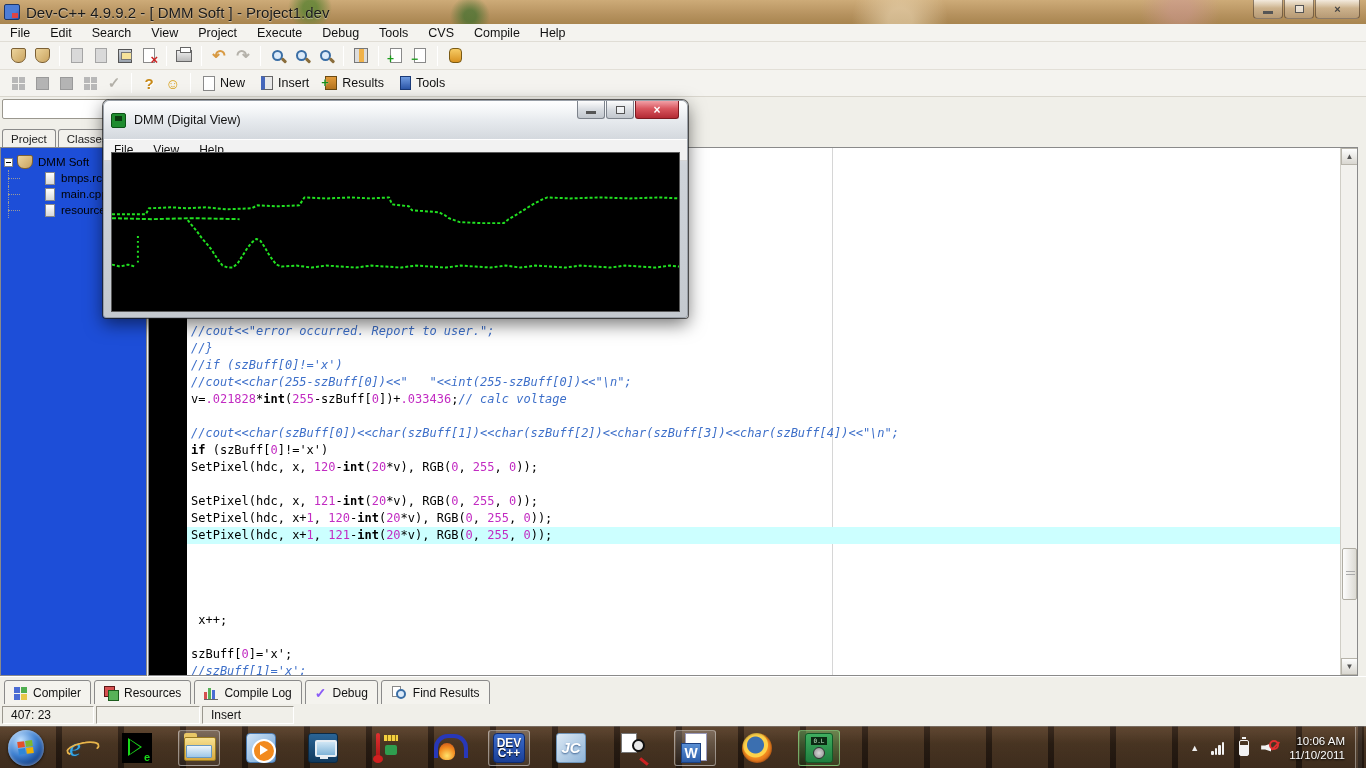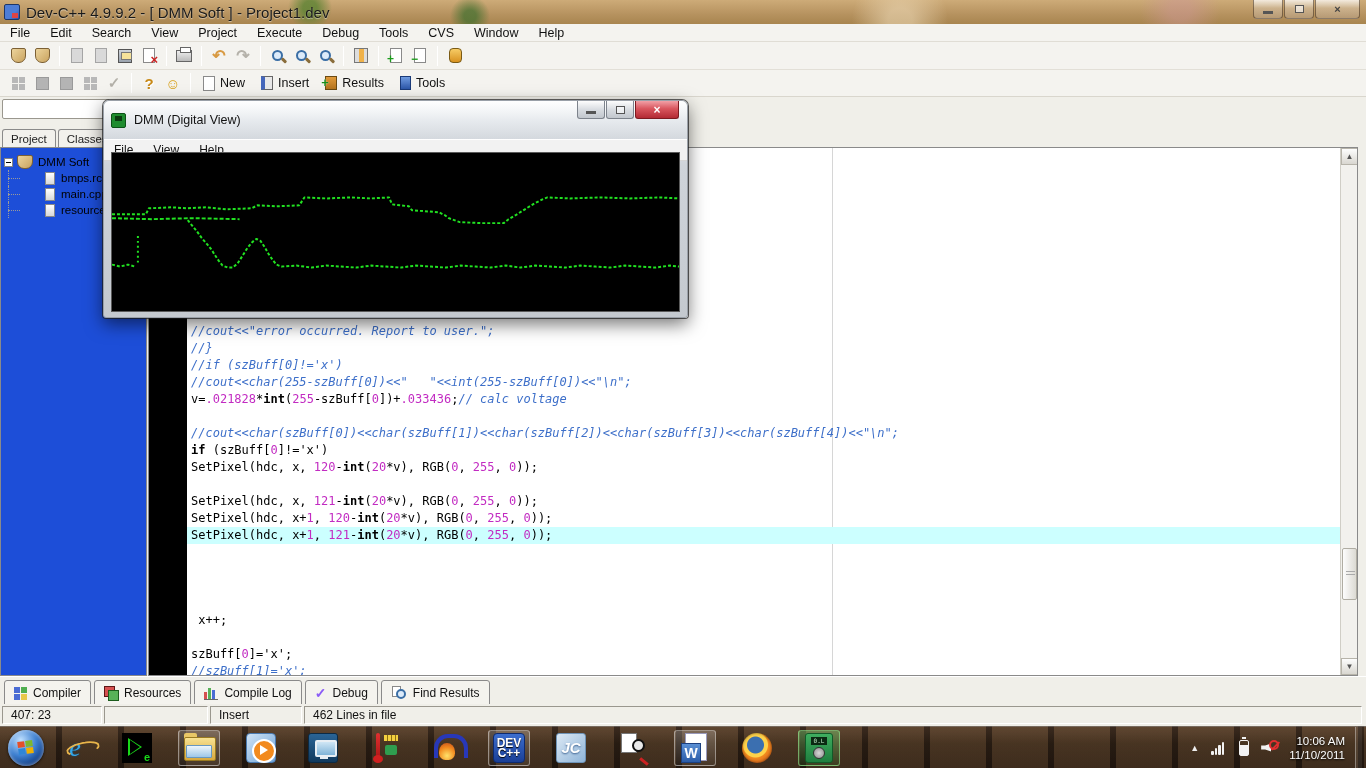--- a/index.html
+++ b/index.html
@@ -257,21 +257,21 @@
   <div id="menubar">
     <span class="menu-item">File</span>
     <span class="menu-item">Edit</span>
     <span class="menu-item">Search</span>
     <span class="menu-item">View</span>
     <span class="menu-item">Project</span>
     <span class="menu-item">Execute</span>
     <span class="menu-item">Debug</span>
     <span class="menu-item">Tools</span>
     <span class="menu-item">CVS</span>
-    <span class="menu-item">Window</span>
+    <span class="menu-item">Compile</span>
     <span class="menu-item">Help</span>
   </div>
 
   <div id="toolbar1">
       <div class="tbi">
         <div class="i i-shield"></div>
       </div>
       <div class="tbi">
         <div class="i i-shield"></div>
       </div>
@@ -462,24 +462,23 @@
       <span class="ric ric-debug">✓</span>
       <span>Debug</span>
     </div>
     <div class="r-tab">
       <span class="ric ric-find"></span>
       <span>Find Results</span>
     </div>
   </div>
 
   <div id="statusbar">
-    <div class="st-cell" style="width:100px;">407: 23</div>
+    <div class="st-cell" style="width:92px;">407: 23</div>
     <div class="st-cell" style="width:104px;"></div>
     <div class="st-cell" style="width:92px;">Insert</div>
-    <div class="st-cell" style="flex:1;">462 Lines in file</div>
   </div>
 
   <div id="taskbar">
     <div id="taskbar-inner">
       <div id="start-orb">
           <div class="flag"></div>
         </div>
       <div class="task-icon">
           <span class="ti-ie">e</span>
         </div>

